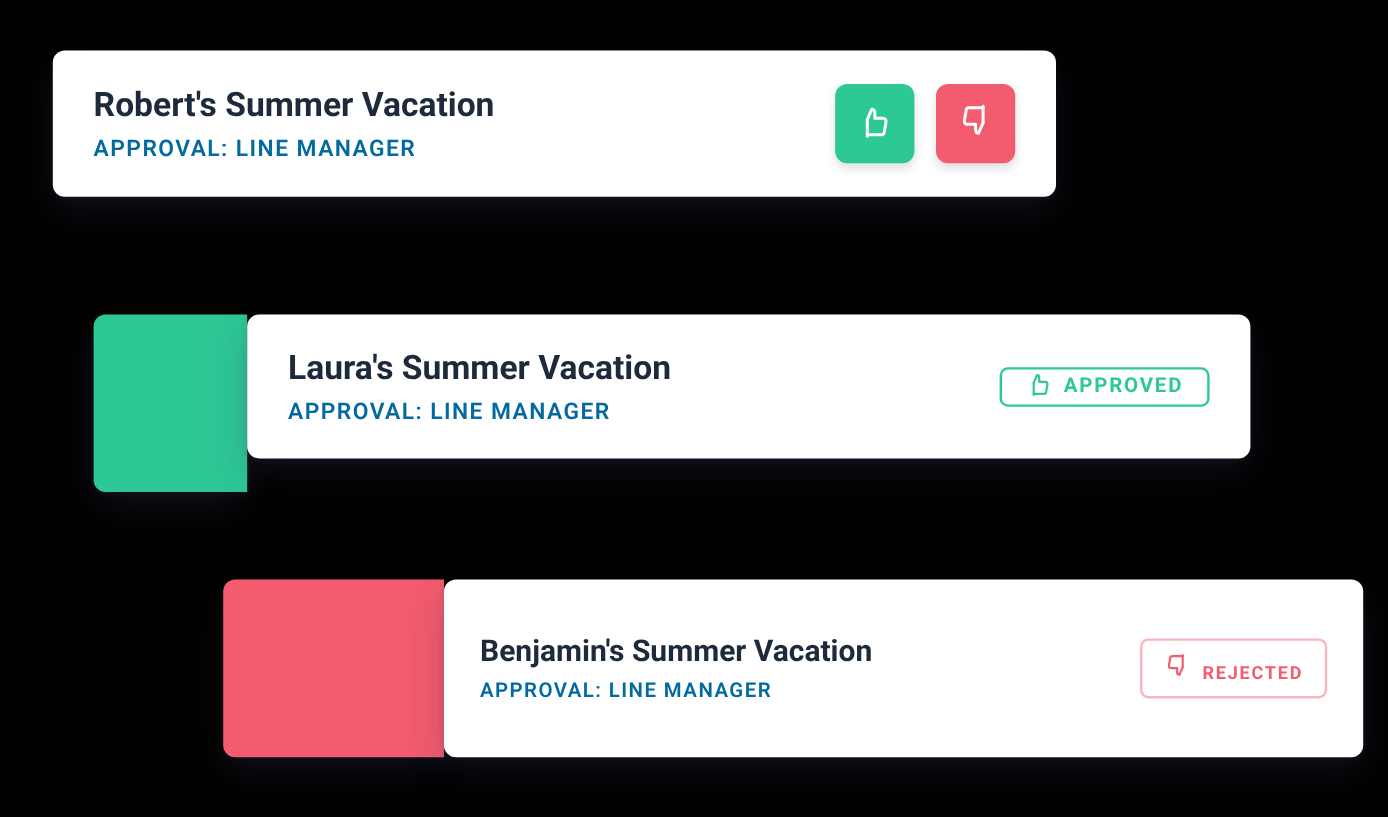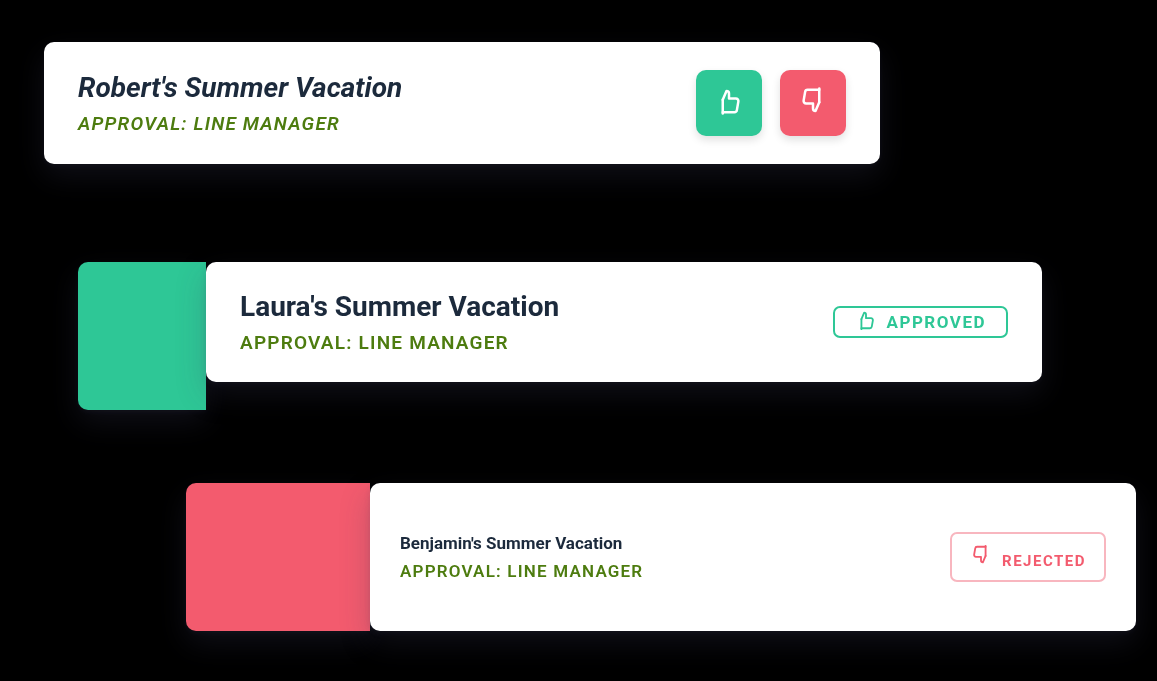--- a/index.html
+++ b/index.html
@@ -13,44 +13,44 @@
     .card {
       position: absolute;
       background: #fff;
       border-radius: 10px;
       box-shadow: 0 12px 30px rgba(60,60,90,.25), 0 2px 6px rgba(60,60,90,.15);
       display: flex;
       align-items: center;
       justify-content: space-between;
       padding: 28px 34px;
     }
-    .card1 { left: 44px;  top: 42px;  width: 836px; font-style: italic; }
+    .card1 { left: 44px;  top: 42px;  width: 836px; }
     .card2 { left: 206px; top: 262px; width: 836px; gap: 44px; }
     .card3 { left: 370px; top: 483px; width: 766px; height: 148px; padding: 26px 30px; }
     .accent-bar {
       position: absolute;
       height: 148px;
       border-top-left-radius: 10px;
       border-bottom-left-radius: 10px;
       box-shadow: 0 12px 30px rgba(60,60,90,.25), 0 2px 6px rgba(60,60,90,.15);
     }
     .accent-green { left: 78px;  top: 262px; width: 128px; background: #2ec796; }
     .accent-red   { left: 186px; top: 483px; width: 184px; background: #f35b6e; }
     .title {
       font-size: 28px;
       font-weight: 700;
       color: #1c2a3c;
       margin-bottom: 8px;
     }
-    .card3 .title { font-size: 17px; }
+    .card3 .title { font-size: 25px; }
     .subtitle {
       font-size: 19px;
       font-weight: 600;
       letter-spacing: 1.2px;
-      color: #4d7c0f;
+      color: #0369a1;
       text-transform: uppercase;
     }
     .card3 .subtitle { font-size: 17px; }
     .actions { display: flex; gap: 18px; align-items: center; }
     .btn-icon {
       width: 66px; height: 66px;
       border-radius: 10px;
       display: flex; align-items: center; justify-content: center;
       cursor: pointer;
       box-shadow: 0 4px 8px rgba(0,0,0,.12);

